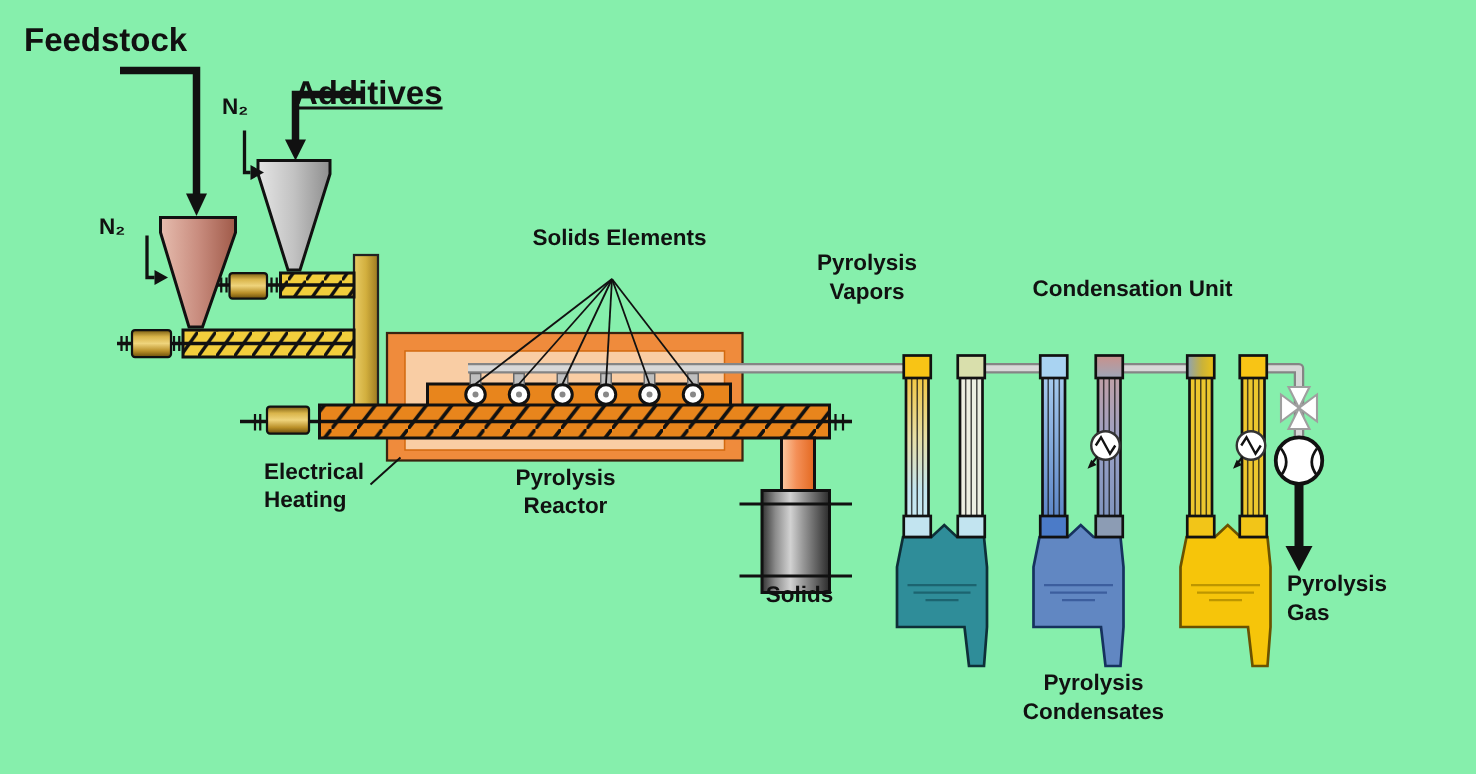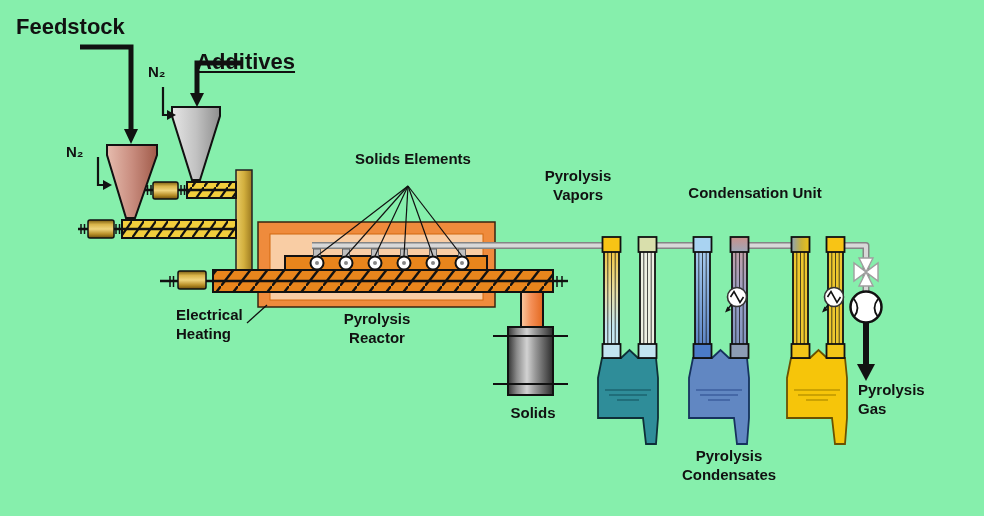--- a/index.html
+++ b/index.html
@@ -308,19 +308,19 @@
 <div class="lbl sz21" style="left:66px;top:143px;">N₂</div>
 <div class="lbl sz21" style="left:148px;top:63px;">N₂</div>
 <div class="lbl sz21 ctr" style="left:323px;top:150px;width:180px;">Solids Elements</div>
 <div class="lbl sz21 ctr" style="left:503px;top:167px;width:150px;">Pyrolysis
 Vapors</div>
 <div class="lbl sz21 ctr" style="left:640px;top:184px;width:230px;">Condensation Unit</div>
 <div class="lbl sz21" style="left:176px;top:306px;">Electrical
 Heating</div>
 <div class="lbl sz21 ctr" style="left:307px;top:310px;width:140px;">Pyrolysis
 Reactor</div>
-<div class="lbl sz21 ctr" style="left:496px;top:404px;width:74px;">Solids</div>
+<div class="lbl sz21 ctr" style="left:496px;top:388px;width:74px;">Solids</div>
 <div class="lbl sz21 ctr" style="left:629px;top:447px;width:200px;">Pyrolysis
 Condensates</div>
 <div class="lbl sz21" style="left:858px;top:381px;">Pyrolysis
 Gas</div>
 
 </div>
 
 </body></html>

